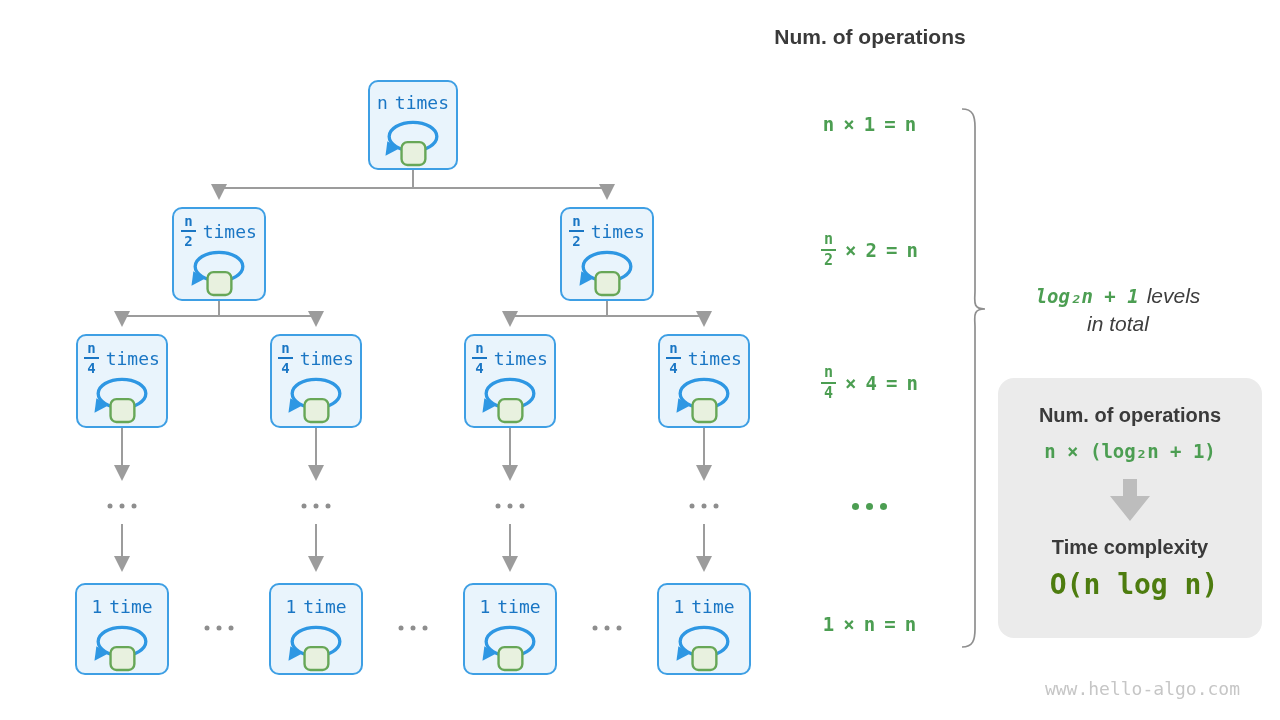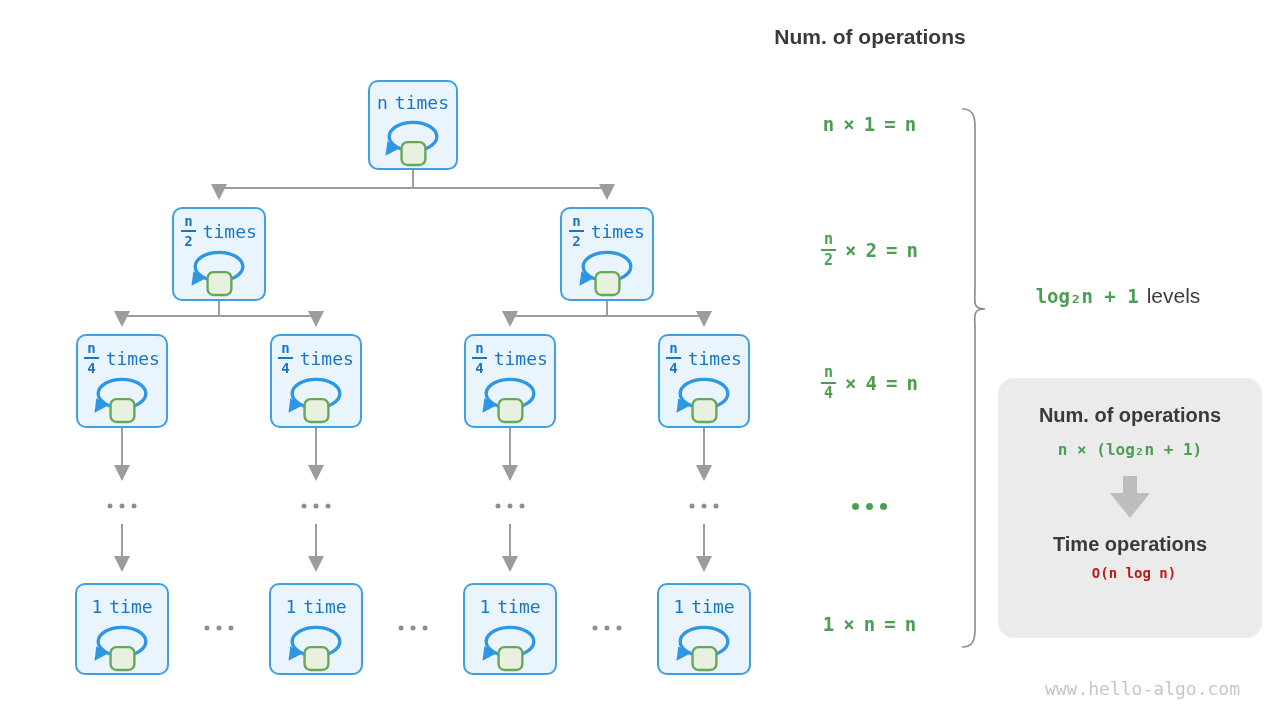--- a/index.html
+++ b/index.html
@@ -25,34 +25,34 @@
            justify-content:center;gap:9px;color:#4c9e52;font-family:"DejaVu Sans Mono",monospace;
            font-weight:bold;font-size:19px;}
   .formula .frac{font-size:15px;}
   .formula.gdots{gap:7px;}
   .formula.gdots i{width:7px;height:7px;border-radius:50%;background:#4c9e52;}
   
   .col-header{position:absolute;left:760px;top:22px;width:220px;text-align:center;
               font-size:21px;font-weight:bold;color:#3a3a3a;line-height:29px;}
   
   .brace-label{position:absolute;left:1008px;top:282px;width:220px;text-align:center;
-               font-size:21px;color:#3e3e3e;line-height:28px;}
+               font-size:21px;color:#3e3e3e;line-height:28px;font-style:italic;}
   .code-green{font-family:"DejaVu Sans Mono",monospace;font-weight:bold;font-size:19px;
               color:#4c9e52;margin-right:8px;}
   
   .summary{position:absolute;left:998px;top:378px;width:264px;height:260px;background:#ebebeb;
            border-radius:16px;box-sizing:border-box;display:flex;flex-direction:column;
            align-items:center;padding-top:26px;}
   .s-title{font-size:20px;font-weight:bold;color:#3a3a3a;}
   .s-formula{margin-top:13px;font-family:"DejaVu Sans Mono",monospace;font-weight:bold;
-             font-size:16px;color:#4c9e52;}
+             font-size:19px;color:#4c9e52;}
   .down-arrow{margin-top:17px;width:40px;height:42px;}
   .s-title2{margin-top:15px;font-size:20px;font-weight:bold;color:#3a3a3a;}
   .s-complexity{margin-top:9px;font-family:"DejaVu Sans Mono",monospace;font-weight:bold;
-                font-size:14px;color:#b91c1c;margin-left:8px;}
+                font-size:28px;color:#4d7c0f;margin-left:8px;}
   
   .watermark{position:absolute;right:40px;top:678px;font-family:"DejaVu Sans Mono",monospace;
              font-size:18px;color:#c6c6c6;}
 </style>
 </head>
 <body>
 
 <div id="stage">
 
   <svg id="connectors" viewBox="0 0 1280 720" fill="none">
@@ -322,26 +322,27 @@
         <span>n</span>
         <span>=</span>
         <span>n</span>
       </div>
     </div>
 
   <div class="brace-label">
     <div>
       <span class="code-green">log₂n + 1</span><span>levels</span>
     </div>
+    <div>in total</div>
   </div>
 
   <div class="summary">
     <div class="s-title">Num. of operations</div>
     <div class="s-formula">n × (log₂n + 1)</div>
     <svg class="down-arrow" viewBox="0 0 40 42">
       <polygon points="13,0 27,0 27,17 40,17 20,42 0,17 13,17" fill="#bdbdbd"></polygon>
     </svg>
-    <div class="s-title2">Time operations</div>
+    <div class="s-title2">Time complexity</div>
     <div class="s-complexity">O(n log n)</div>
   </div>
 
   <div class="watermark">www.hello-algo.com</div>
 </div>
 
 </body></html>

